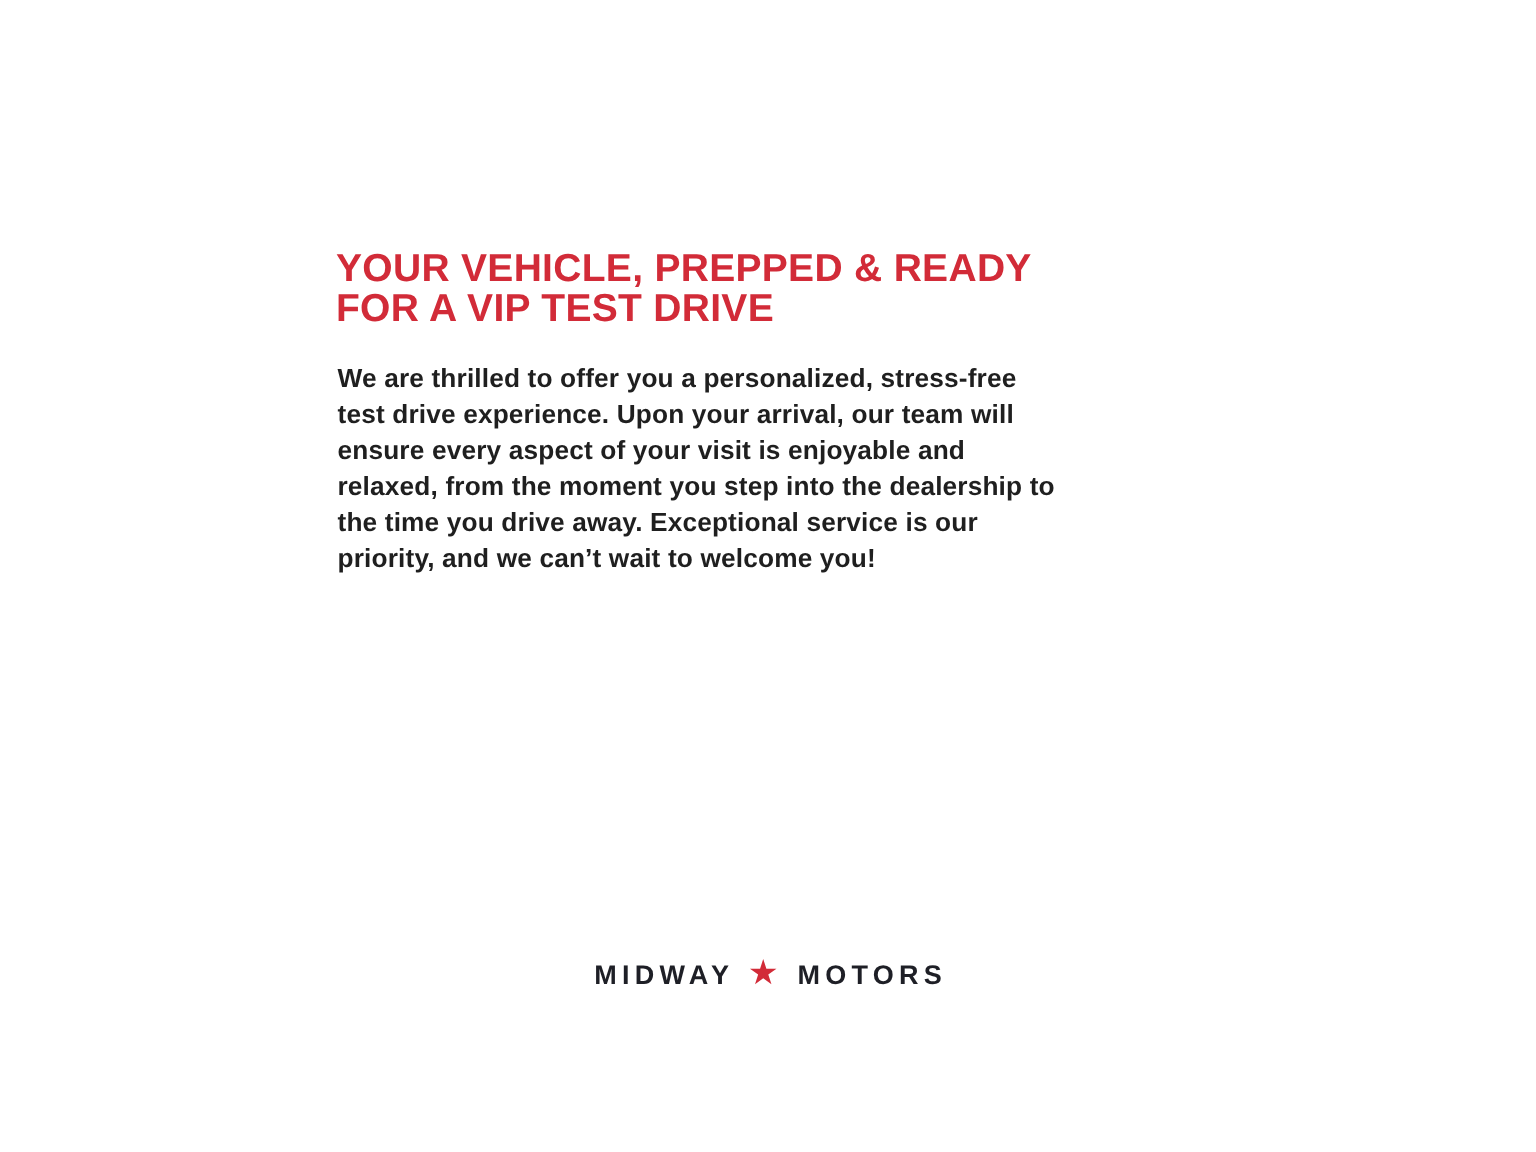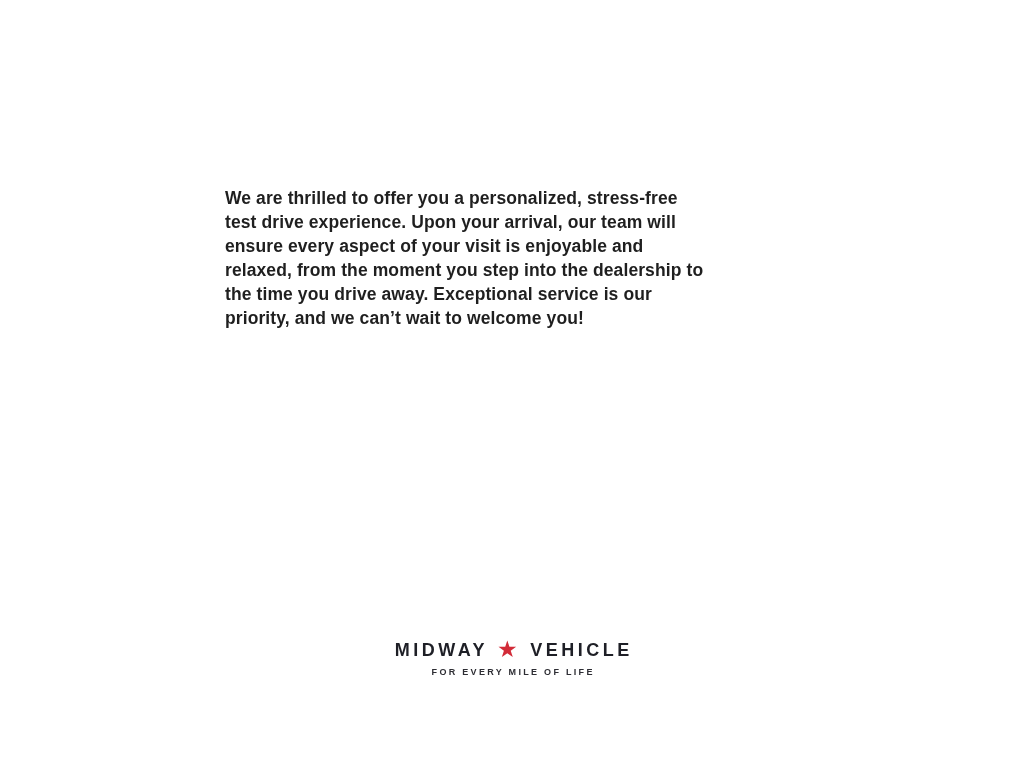--- a/index.html
+++ b/index.html
@@ -82,30 +82,31 @@
     text-indent: 2.3px;
     color: var(--tagline-ink);
   }
 </style>
 </head>
 <body>
 
 <div class="page">
 
   <section class="hero">
+    <h1>YOUR VEHICLE, PREPPED &amp; READY
+FOR A VIP TEST DRIVE</h1>
     <p>We are thrilled to offer you a personalized, stress-free
 test drive experience. Upon your arrival, our team will
 ensure every aspect of your visit is enjoyable and
 relaxed, from the moment you step into the dealership to
 the time you drive away. Exceptional service is our
 priority, and we can’t wait to welcome you!</p>
   </section>
 
   <footer class="brand">
     <div class="brand-row">
       <span>MIDWAY</span>
       <span class="star">★</span>
-      <span>VEHICLE</span>
+      <span>MOTORS</span>
     </div>
-    <div class="tagline">FOR EVERY MILE OF LIFE</div>
   </footer>
 
 </div>
 
 </body></html>

